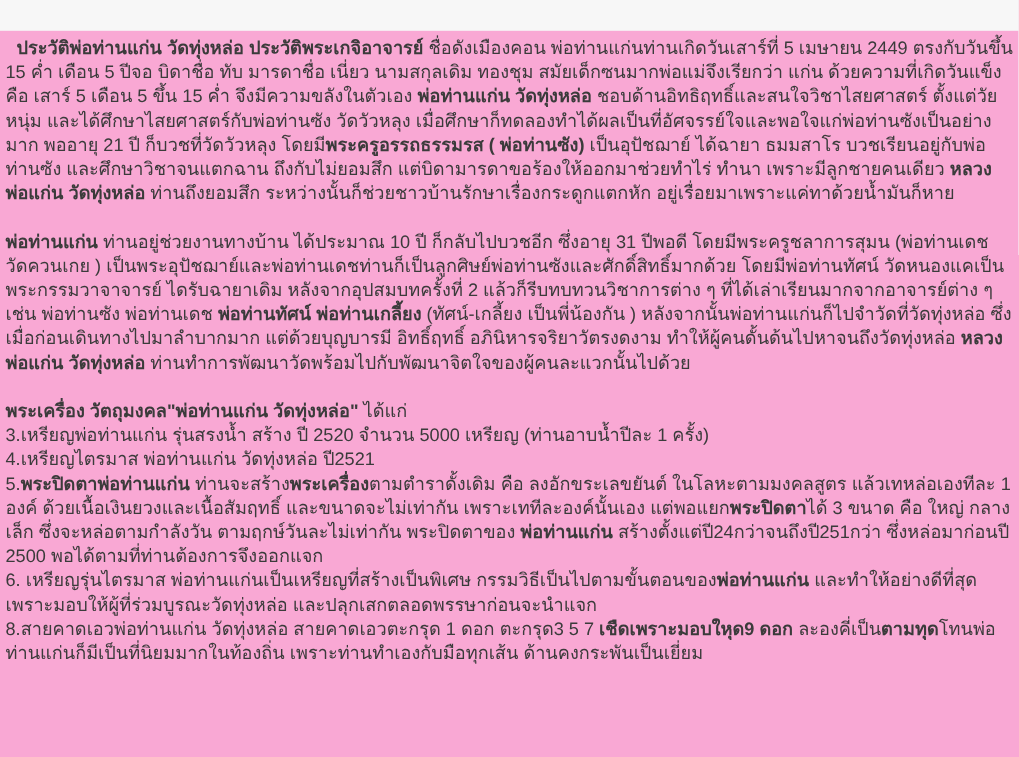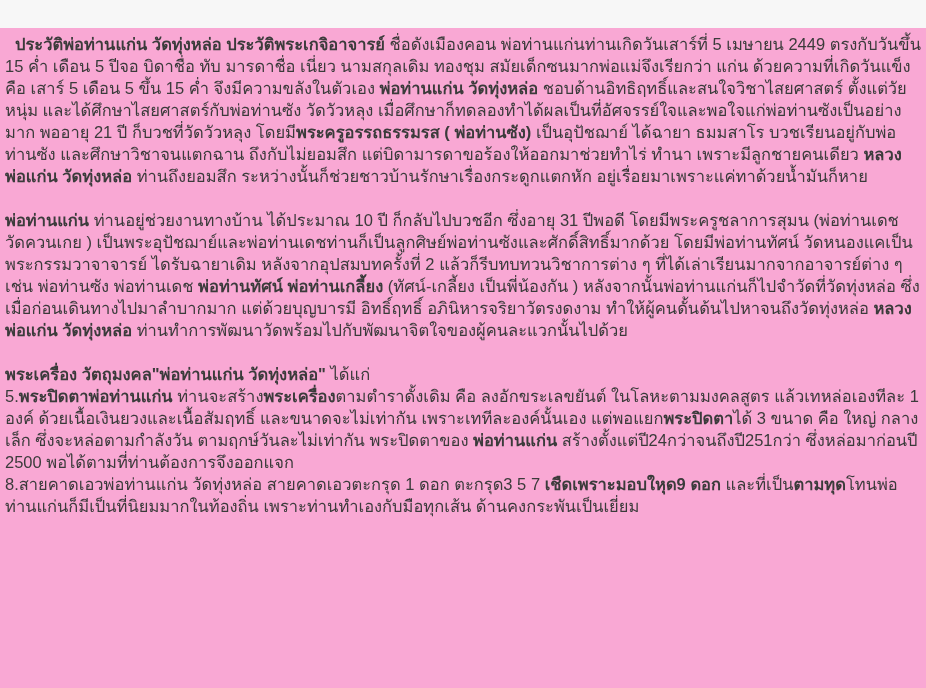--- a/index.html
+++ b/index.html
@@ -30,16 +30,19 @@
 </head>
 <body>
 
 <div class="page" style="background: #f9a8d4; color: rgb(59, 59, 59); margin-top: 28px;">
   <div>
       <div class="block paragraph indent"><span class="bold">ประวัติพ่อท่านแก่น วัดทุ่งหล่อ ประวัติพระเกจิอาจารย์</span><span class="reg"> ชื่อดังเมืองคอน พ่อท่านแก่นท่านเกิดวันเสาร์ที่ 5 เมษายน 2449 ตรงกับวันขึ้น 15 ค่ำ เดือน 5 ปีจอ บิดาชื่อ ทับ มารดาชื่อ เนี่ยว นามสกุลเดิม ทองชุม สมัยเด็กซนมากพ่อแม่จึงเรียกว่า แก่น ด้วยความที่เกิดวันแข็ง คือ เสาร์ 5 เดือน 5 ขึ้น 15 ค่ำ จึงมีความขลังในตัวเอง </span><span class="bold">พ่อท่านแก่น วัดทุ่งหล่อ</span><span class="reg"> ชอบด้านอิทธิฤทธิ์และสนใจวิชาไสยศาสตร์ ตั้งแต่วัยหนุ่ม และได้ศึกษาไสยศาสตร์กับพ่อท่านซัง วัดวัวหลุง เมื่อศึกษาก็ทดลองทำได้ผลเป็นที่อัศจรรย์ใจและพอใจแก่พ่อท่านซังเป็นอย่างมาก พออายุ 21 ปี ก็บวชที่วัดวัวหลุง โดยมี</span><span class="bold">พระครูอรรถธรรมรส ( พ่อท่านซัง)</span><span class="reg"> เป็นอุปัชฌาย์ ได้ฉายา ธมมสาโร บวชเรียนอยู่กับพ่อท่านซัง และศึกษาวิชาจนแตกฉาน ถึงกับไม่ยอมสึก แต่บิดามารดาขอร้องให้ออกมาช่วยทำไร่ ทำนา เพราะมีลูกชายคนเดียว </span><span class="bold">หลวงพ่อแก่น วัดทุ่งหล่อ</span><span class="reg"> ท่านถึงยอมสึก ระหว่างนั้นก็ช่วยชาวบ้านรักษาเรื่องกระดูกแตกหัก อยู่เรื่อยมาเพราะแค่ทาด้วยน้ำมันก็หาย</span></div>
       <div class="block spacer"></div>
       <div class="block paragraph"><span class="bold">พ่อท่านแก่น</span><span class="reg"> ท่านอยู่ช่วยงานทางบ้าน ได้ประมาณ 10 ปี ก็กลับไปบวชอีก ซึ่งอายุ 31 ปีพอดี โดยมีพระครูชลาการสุมน (พ่อท่านเดช วัดควนเกย ) เป็นพระอุปัชฌาย์และพ่อท่านเดชท่านก็เป็นลูกศิษย์พ่อท่านซังและศักดิ์สิทธิ์มากด้วย โดยมีพ่อท่านทัศน์ วัดหนองแคเป็นพระกรรมวาจาจารย์ ไดรับฉายาเดิม หลังจากอุปสมบทครั้งที่ 2 แล้วก็รีบทบทวนวิชาการต่าง ๆ ที่ได้เล่าเรียนมากจากอาจารย์ต่าง ๆ เช่น พ่อท่านซัง พ่อท่านเดช </span><span class="bold">พ่อท่านทัศน์ พ่อท่านเกลี้ยง</span><span class="reg"> (ทัศน์-เกลี้ยง เป็นพี่น้องกัน ) หลังจากนั้นพ่อท่านแก่นก็ไปจำวัดที่วัดทุ่งหล่อ ซึ่งเมื่อก่อนเดินทางไปมาลำบากมาก แต่ด้วยบุญบารมี อิทธิ์ฤทธิ์ อภินิหารจริยาวัตรงดงาม ทำให้ผู้คนดั้นด้นไปหาจนถึงวัดทุ่งหล่อ </span><span class="bold">หลวงพ่อแก่น วัดทุ่งหล่อ</span><span class="reg"> ท่านทำการพัฒนาวัดพร้อมไปกับพัฒนาจิตใจของผู้คนละแวกนั้นไปด้วย</span></div>
       <div class="block spacer"></div>
       <div class="block heading-line"><span class="bold">พระเครื่อง วัตถุมงคล"พ่อท่านแก่น วัดทุ่งหล่อ"</span><span class="reg"> ได้แก่</span></div>
+      <div class="block list-item"><span class="reg">3.เหรียญพ่อท่านแก่น รุ่นสรงน้ำ สร้าง ปี 2520 จำนวน 5000 เหรียญ (ท่านอาบน้ำปีละ 1 ครั้ง)</span></div>
+      <div class="block list-item"><span class="reg">4.เหรียญไตรมาส พ่อท่านแก่น วัดทุ่งหล่อ ปี2521</span></div>
       <div class="block list-item"><span class="reg">5.</span><span class="bold">พระปิดตาพ่อท่านแก่น</span><span class="reg"> ท่านจะสร้าง</span><span class="bold">พระเครื่อง</span><span class="reg">ตามตำราดั้งเดิม คือ ลงอักขระเลขยันต์ ในโลหะตามมงคลสูตร แล้วเทหล่อเองทีละ 1 องค์ ด้วยเนื้อเงินยวงและเนื้อสัมฤทธิ์ และขนาดจะไม่เท่ากัน เพราะเททีละองค์นั้นเอง แต่พอแยก</span><span class="bold">พระปิดตา</span><span class="reg">ได้ 3 ขนาด คือ ใหญ่ กลาง เล็ก ซึ่งจะหล่อตามกำลังวัน ตามฤกษ์วันละไม่เท่ากัน พระปิดตาของ </span><span class="bold">พ่อท่านแก่น</span><span class="reg"> สร้างตั้งแต่ปี24กว่าจนถึงปี251กว่า ซึ่งหล่อมาก่อนปี 2500 พอได้ตามที่ท่านต้องการจึงออกแจก</span></div>
-      <div class="block list-item"><span class="reg">8.สายคาดเอวพ่อท่านแก่น วัดทุ่งหล่อ สายคาดเอวตะกรุด 1 ดอก ตะกรุด3 5 7 </span><span class="bold">เชืดเพราะมอบใหุด9 ดอก</span><span class="reg"> และที่เป็น</span><span class="bold">ตามทุด</span><span class="reg">โทนพ่อท่านแก่นก็มีเป็นที่นิยมมากในท้องถิ่น เพราะท่านทำเองกับมือทุกเส้น ด้านคงกระพันเป็นเยี่ยม</span></div>
+      <div class="block list-item"><span class="reg">6. เหรียญรุ่นไตรมาส พ่อท่านแก่นเป็นเหรียญที่สร้างเป็นพิเศษ กรรมวิธีเป็นไปตามขั้นตอนของ</span><span class="bold">พ่อท่านแก่น</span><span class="reg"> และทำให้อย่างดีที่สุดเพราะมอบให้ผู้ที่ร่วมบูรณะวัดทุ่งหล่อ และปลุกเสกตลอดพรรษาก่อนจะนำแจก</span></div>
+      <div class="block list-item"><span class="reg">8.สายคาดเอวพ่อท่านแก่น วัดทุ่งหล่อ สายคาดเอวตะกรุด 1 ดอก ตะกรุด3 5 7 </span><span class="bold">เชืดเพราะมอบใหุด9 ดอก</span><span class="reg"> ละองคี่เป็น</span><span class="bold">ตามทุด</span><span class="reg">โทนพ่อท่านแก่นก็มีเป็นที่นิยมมากในท้องถิ่น เพราะท่านทำเองกับมือทุกเส้น ด้านคงกระพันเป็นเยี่ยม</span></div>
     </div>
 </div>
 
 </body></html>

